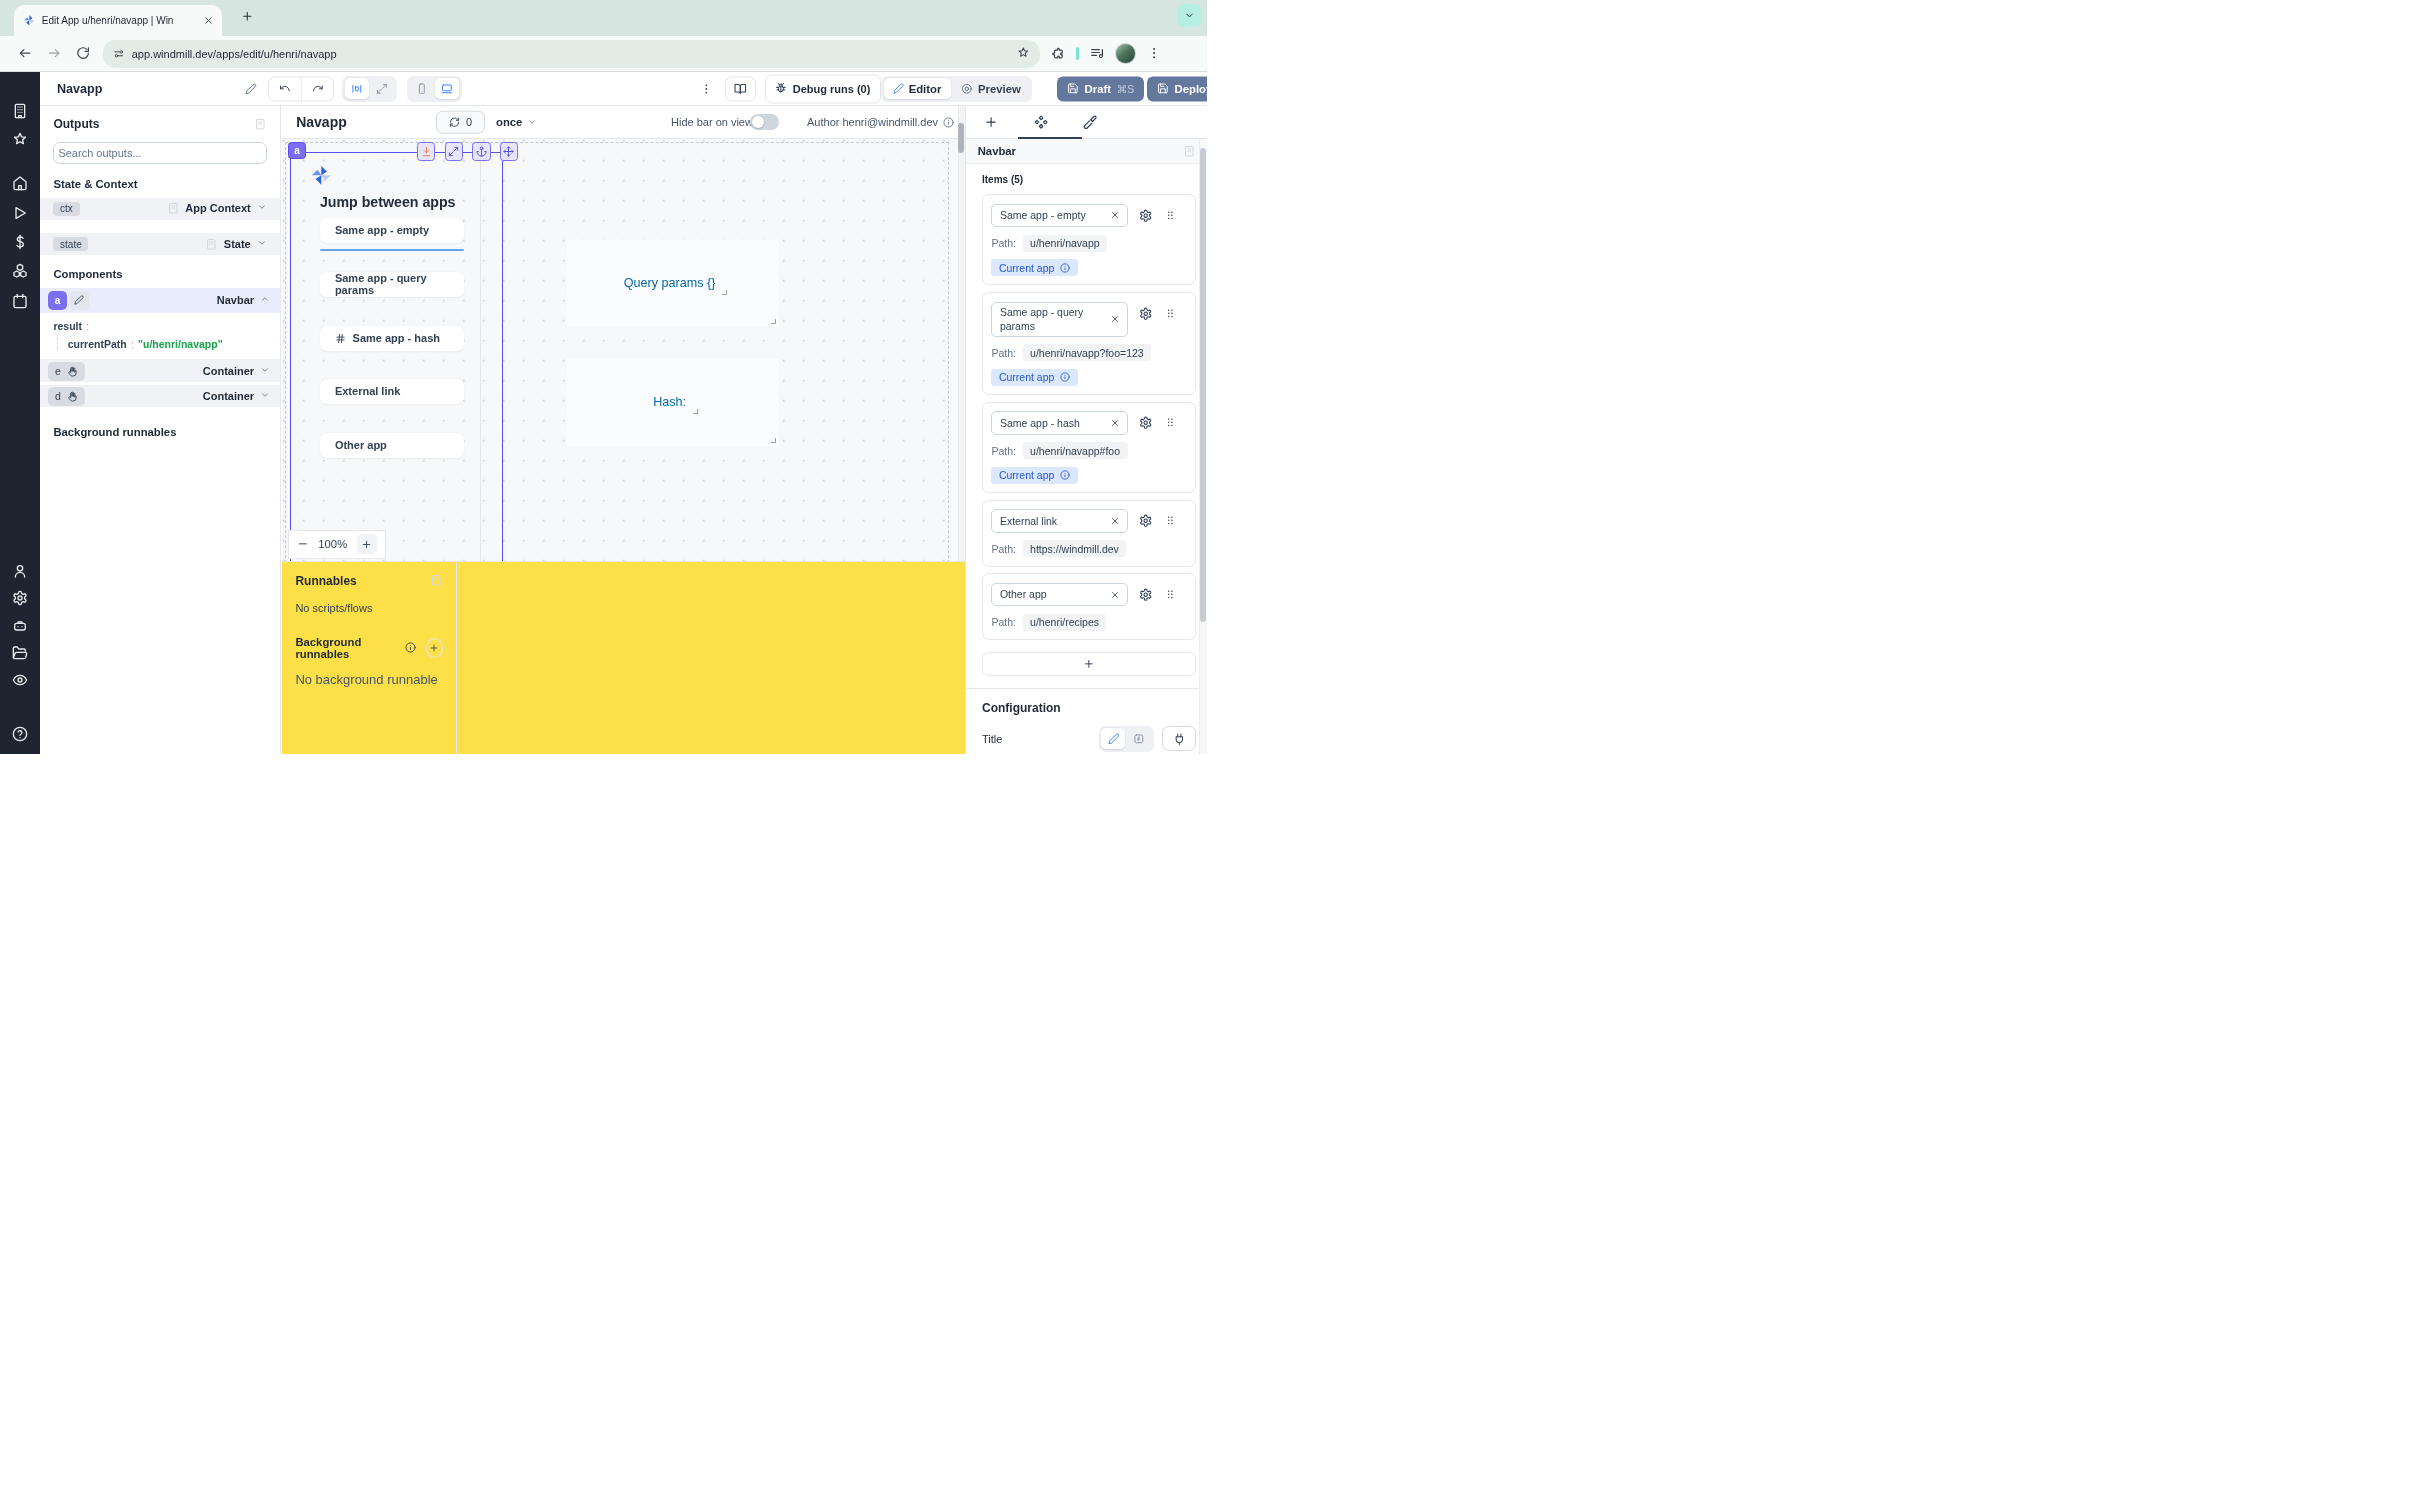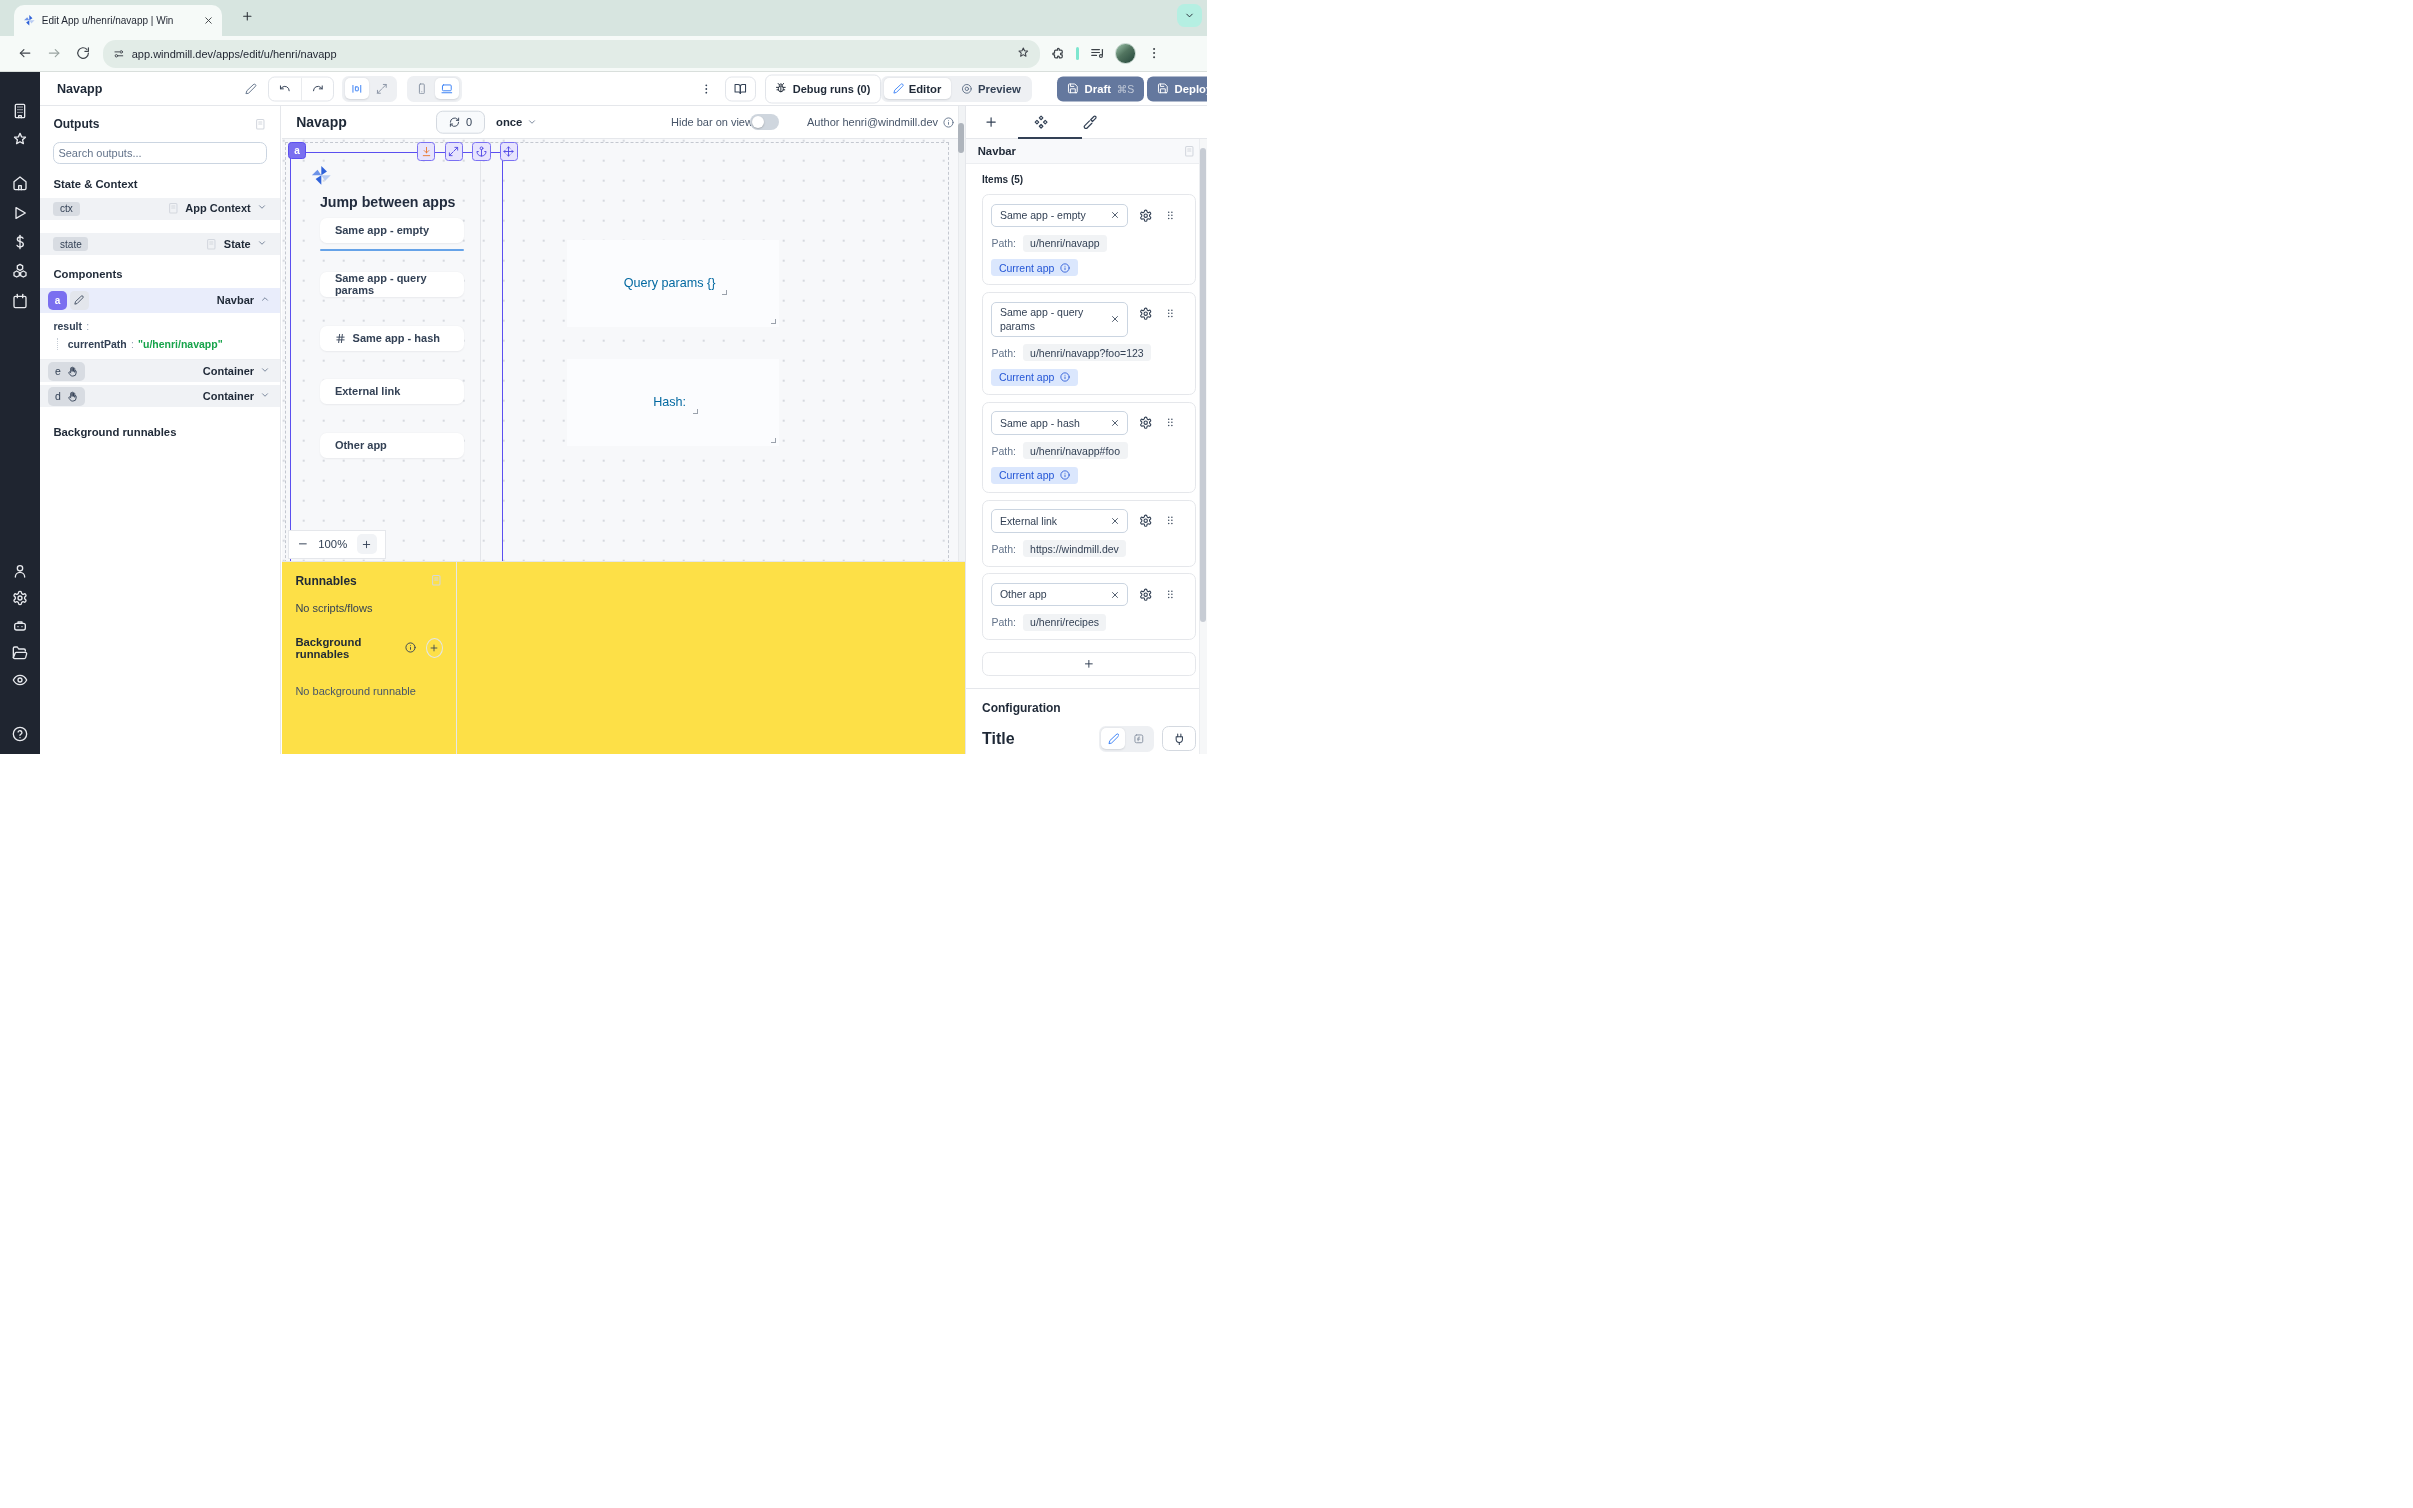--- a/index.html
+++ b/index.html
@@ -174,21 +174,21 @@
     border-top:0.8px solid #e5e7eb; display:flex; }
   .runnables { width:175px; border-right:0.8px solid #e5e7eb; padding:11.7px 13.4px; }
   .run-title-row { display:flex; align-items:center; justify-content:space-between; }
   .run-title { font-size:12px; font-weight:bold; color:#1f2937; }
   .run-empty { margin-top:14.2px; font-size:11px; color:#334155; }
   .bgr-row { margin-top:22px; display:flex; align-items:center; gap:6.7px; }
   .bgr-title { font-size:11.3px; font-weight:bold; color:#1f2937; }
   .bgr-row .info { font-size:11px; color:#334155; }
   .bgr-plus { width:20px; height:20px; border:0.8px solid #e2e5ea; border-radius:50%; display:flex;
     align-items:center; justify-content:center; font-size:10px; color:#334155; margin-left:3.4px; }
-  .bgr-empty { margin-top:25px; font-size:11px; color:#475569; }
+  .bgr-empty { margin-top:12px; font-size:13px; color:#475569; }
 
   
   .rpanel { position:absolute; top:106px; left:965px; right:0; bottom:0; background:#fff;
     border-left:0.8px solid #e5e7eb; }
   .rtabs { position:relative; height:33px; border-bottom:0.8px solid #e5e7eb; display:flex;
     align-items:center; padding-left:18.4px; gap:35px; }
   .rtab { font-size:14.2px; color:#334155; display:flex; }
   .rtab-underline { position:absolute; left:52px; bottom:-0.8px; width:64px; height:2.1px;
     background:#334155; }
   .rhead { height:25px; background:#f8f9fb; border-bottom:0.8px solid #eceef1; display:flex;
@@ -209,21 +209,21 @@
     color:#64748b; }
   .path-badge { background:#f1f3f5; border-radius:3.4px; padding:2.5px 7.5px; color:#334155; }
   .cur-badge { margin-top:7.5px; display:inline-flex; align-items:center; gap:5.9px; background:#dbe7fd;
     color:#2456d6; border-radius:3.4px; padding:2.5px 7.5px; font-size:10.5px; }
   .cur-badge .ic { font-size:10px; }
   .add-item { border:0.8px solid #e5e7eb; border-radius:6.7px; height:24px; display:flex;
     align-items:center; justify-content:center; font-size:11.7px; color:#334155; margin-top:11.7px; }
   .r-div { height:0.8px; background:#e5e7eb; margin:12.6px -11px 0 -16px; }
   .conf-h { font-size:12px; font-weight:bold; color:#1f2937; margin-top:11.7px; }
   .title-row { display:flex; align-items:center; margin-top:11px; }
-  .title-label { font-size:16px; font-weight:bold; color:#1f2937; }
+  .title-label { font-size:11px; font-weight:normal; color:#1f2937; }
   .title-ctrls { margin-left:auto; display:flex; align-items:center; gap:8.4px; }
   .plug-btn { width:34px; height:25px; border:0.8px solid #d4d9e0; border-radius:6.7px; display:flex;
     align-items:center; justify-content:center; font-size:12.6px; color:#334155; }
   .r-sb-track { position:absolute; right:0; top:33px; bottom:0; width:8.4px; background:#f6f7f8;
     border-left:0.8px solid #ebedf0; }
   .r-sb-thumb { position:absolute; right:0.8px; top:9.2px; width:6.7px; height:474px; border-radius:3.4px;
     background:#c7ccd4; }
 
   .wm .b1 { fill:#2f62d9; } .wm .b2 { fill:#b9ccf2; } .wm .b3 { fill:#6d93e8; }
   .wm-white .b1 { fill:#ffffff; } .wm-white .b2 { fill:#a9b1bf; } .wm-white .b3 { fill:#d7dce4; }

